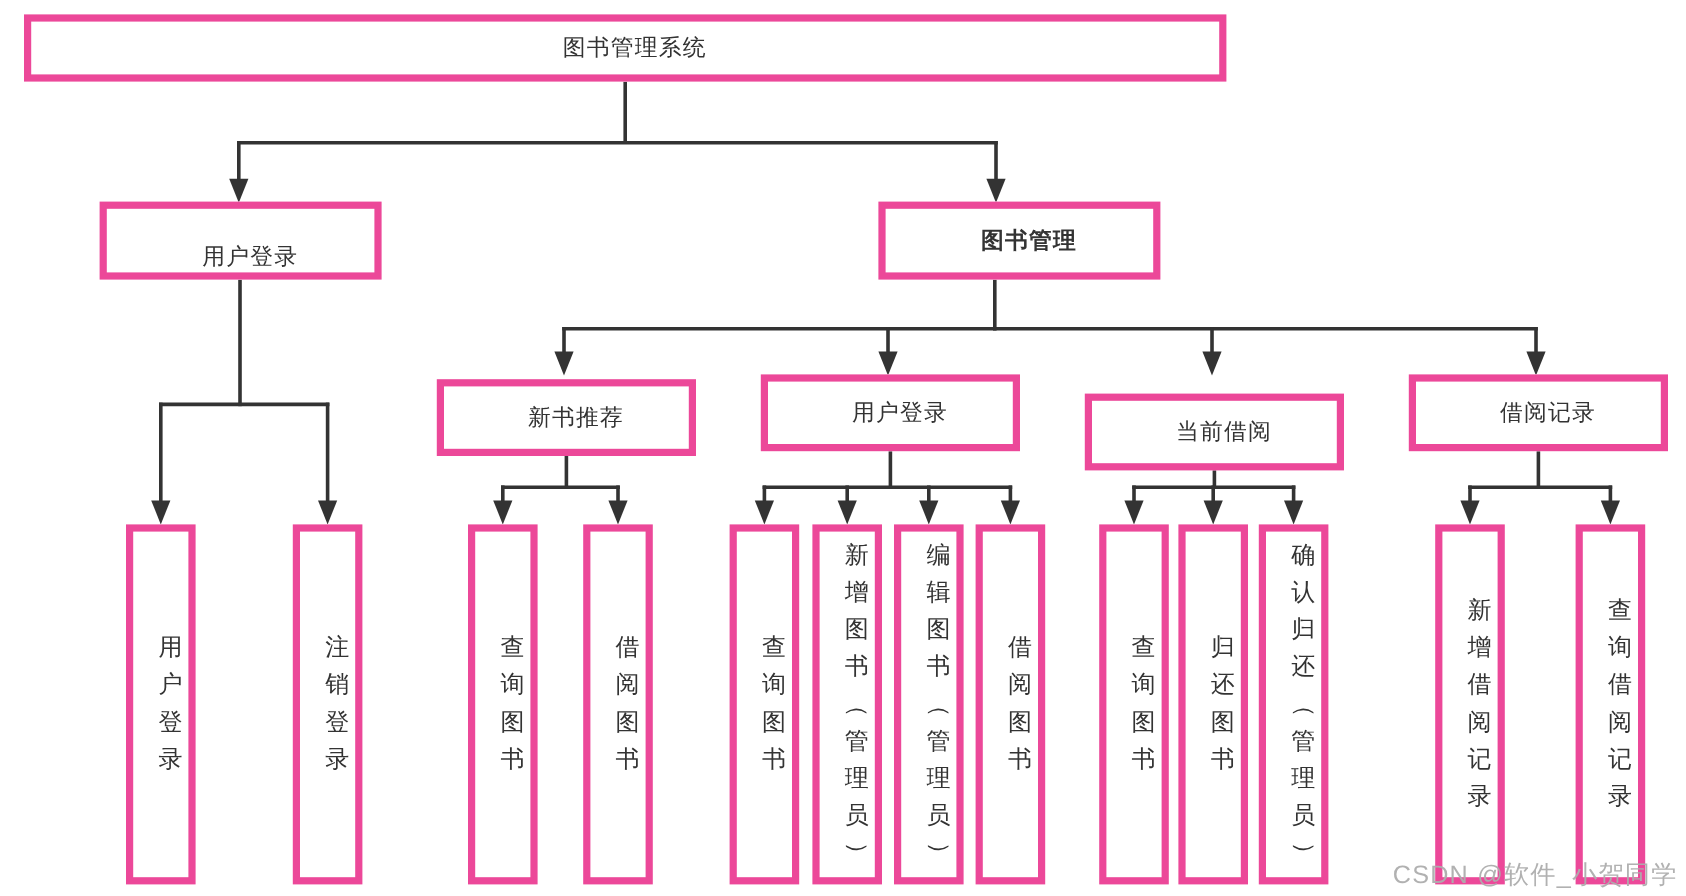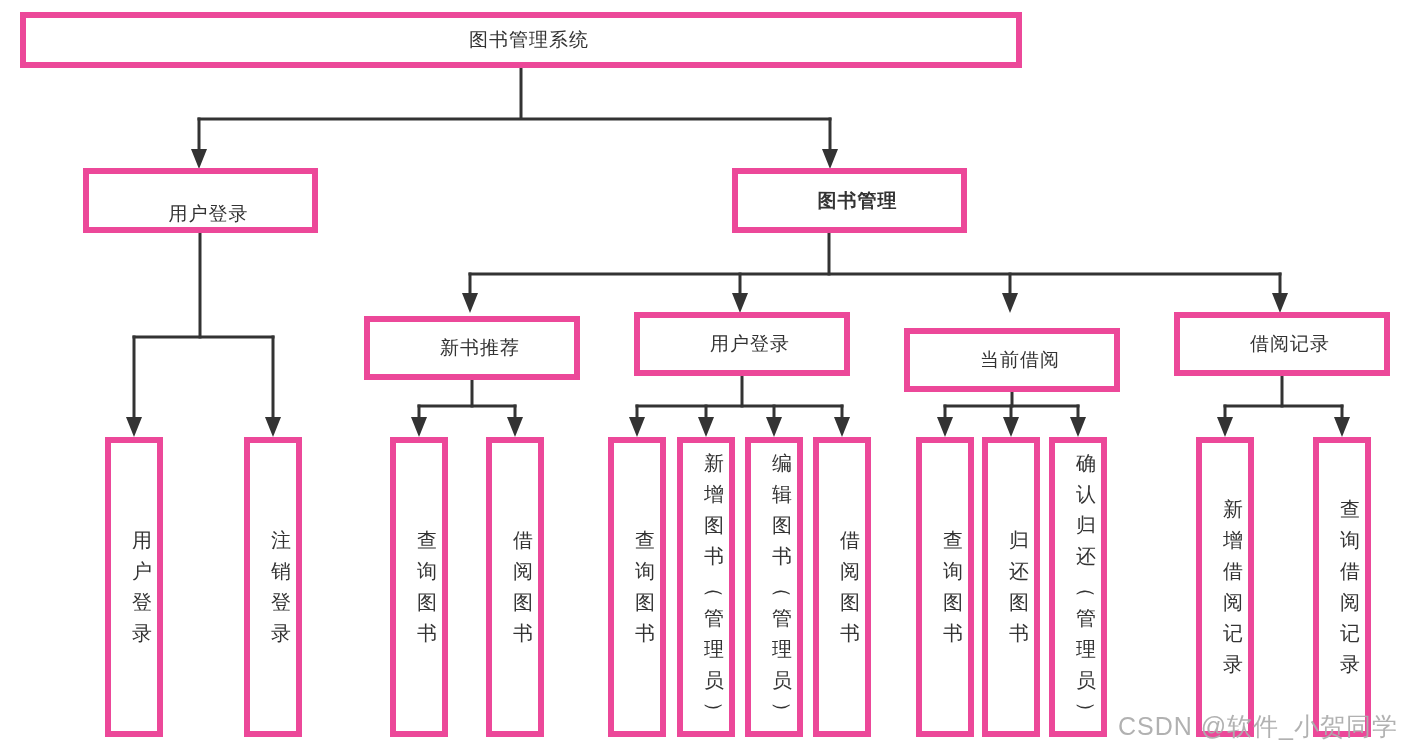--- a/index.html
+++ b/index.html
@@ -20,21 +20,21 @@
   .hnode{font-size:19px;letter-spacing:1px;}
   .vnode{align-items:center;justify-content:center;}
   .vtext{
     display:flex;flex-direction:column;align-items:center;justify-content:center;
     height:100%;font-size:20px;line-height:31px;color:#333333;
   }
   .vtext span{display:block;height:31px;text-align:center;}
   .vtext span.rot{transform:rotate(90deg);}
   .watermark{
     position:absolute;right:7px;bottom:4px;
-    font-size:25px;color:rgba(173,173,173,0.95);
+    font-size:21px;color:rgba(173,173,173,0.95);
     letter-spacing:1px;white-space:nowrap;
   }
 </style>
 </head>
 <body>
 
 <div class="stage">
 
   <svg class="layer" width="1405" height="747" viewBox="0 0 1405 747">
     <g fill="none" stroke="#333333" stroke-width="3">

